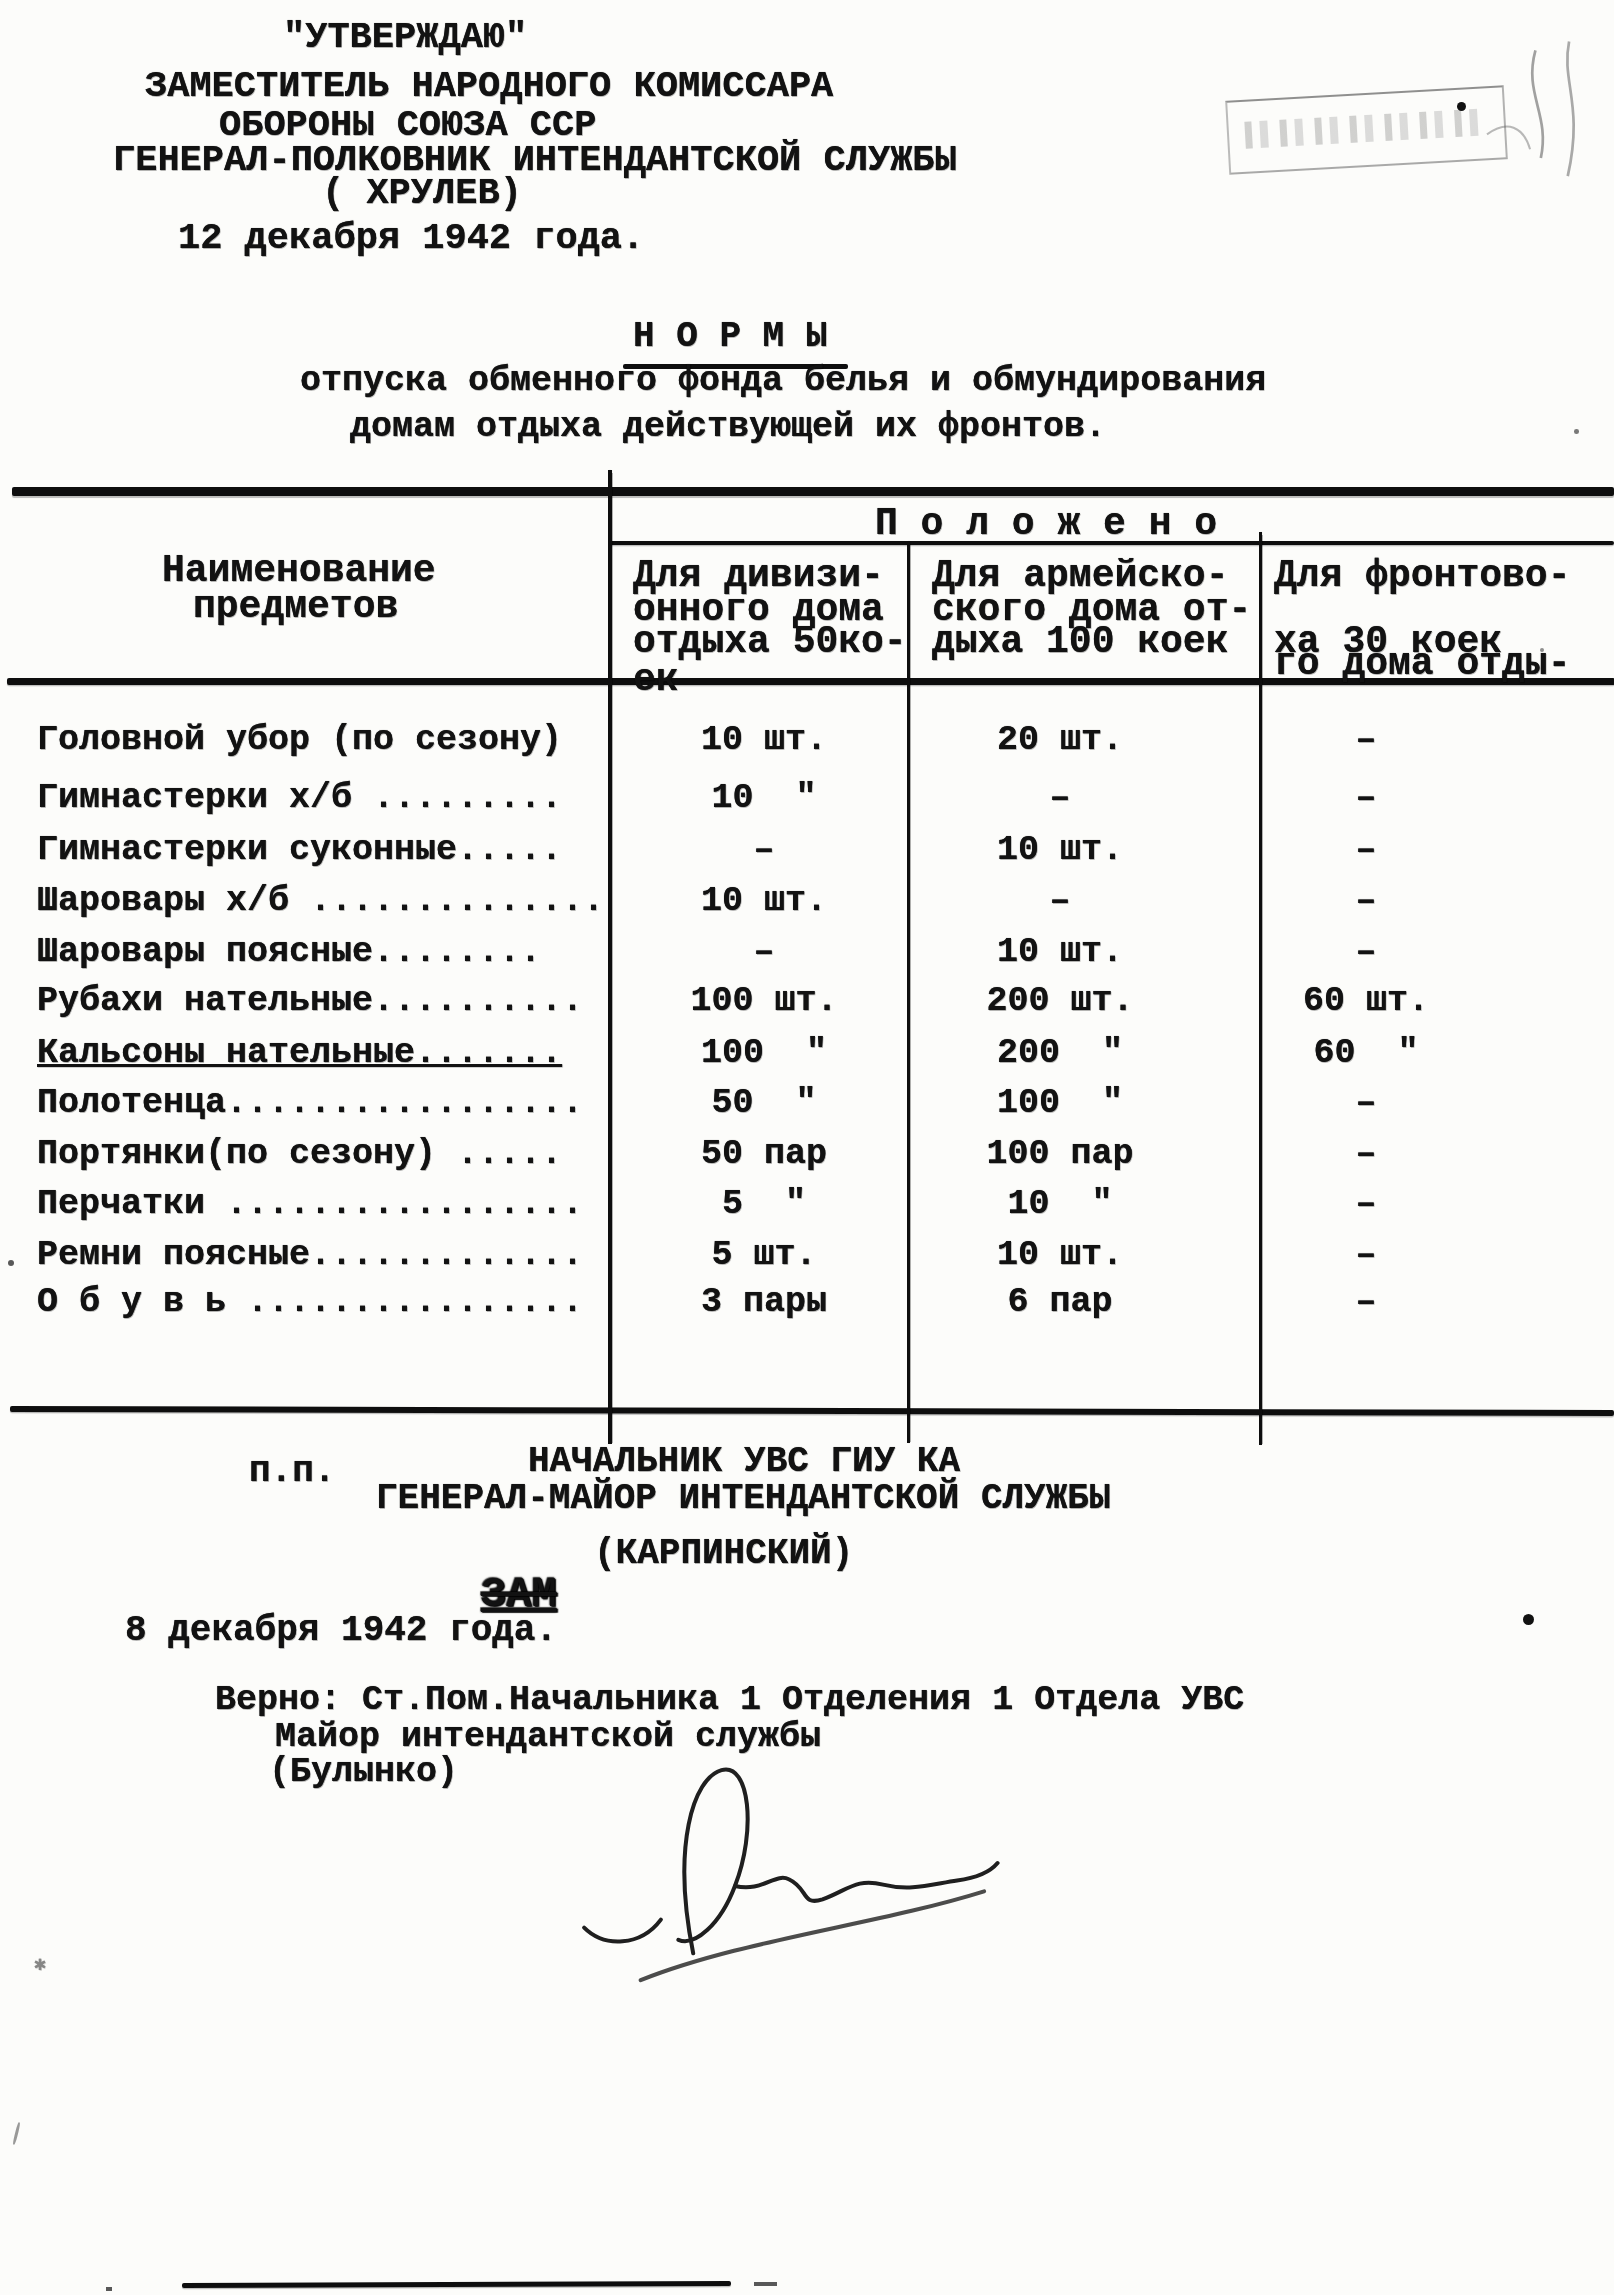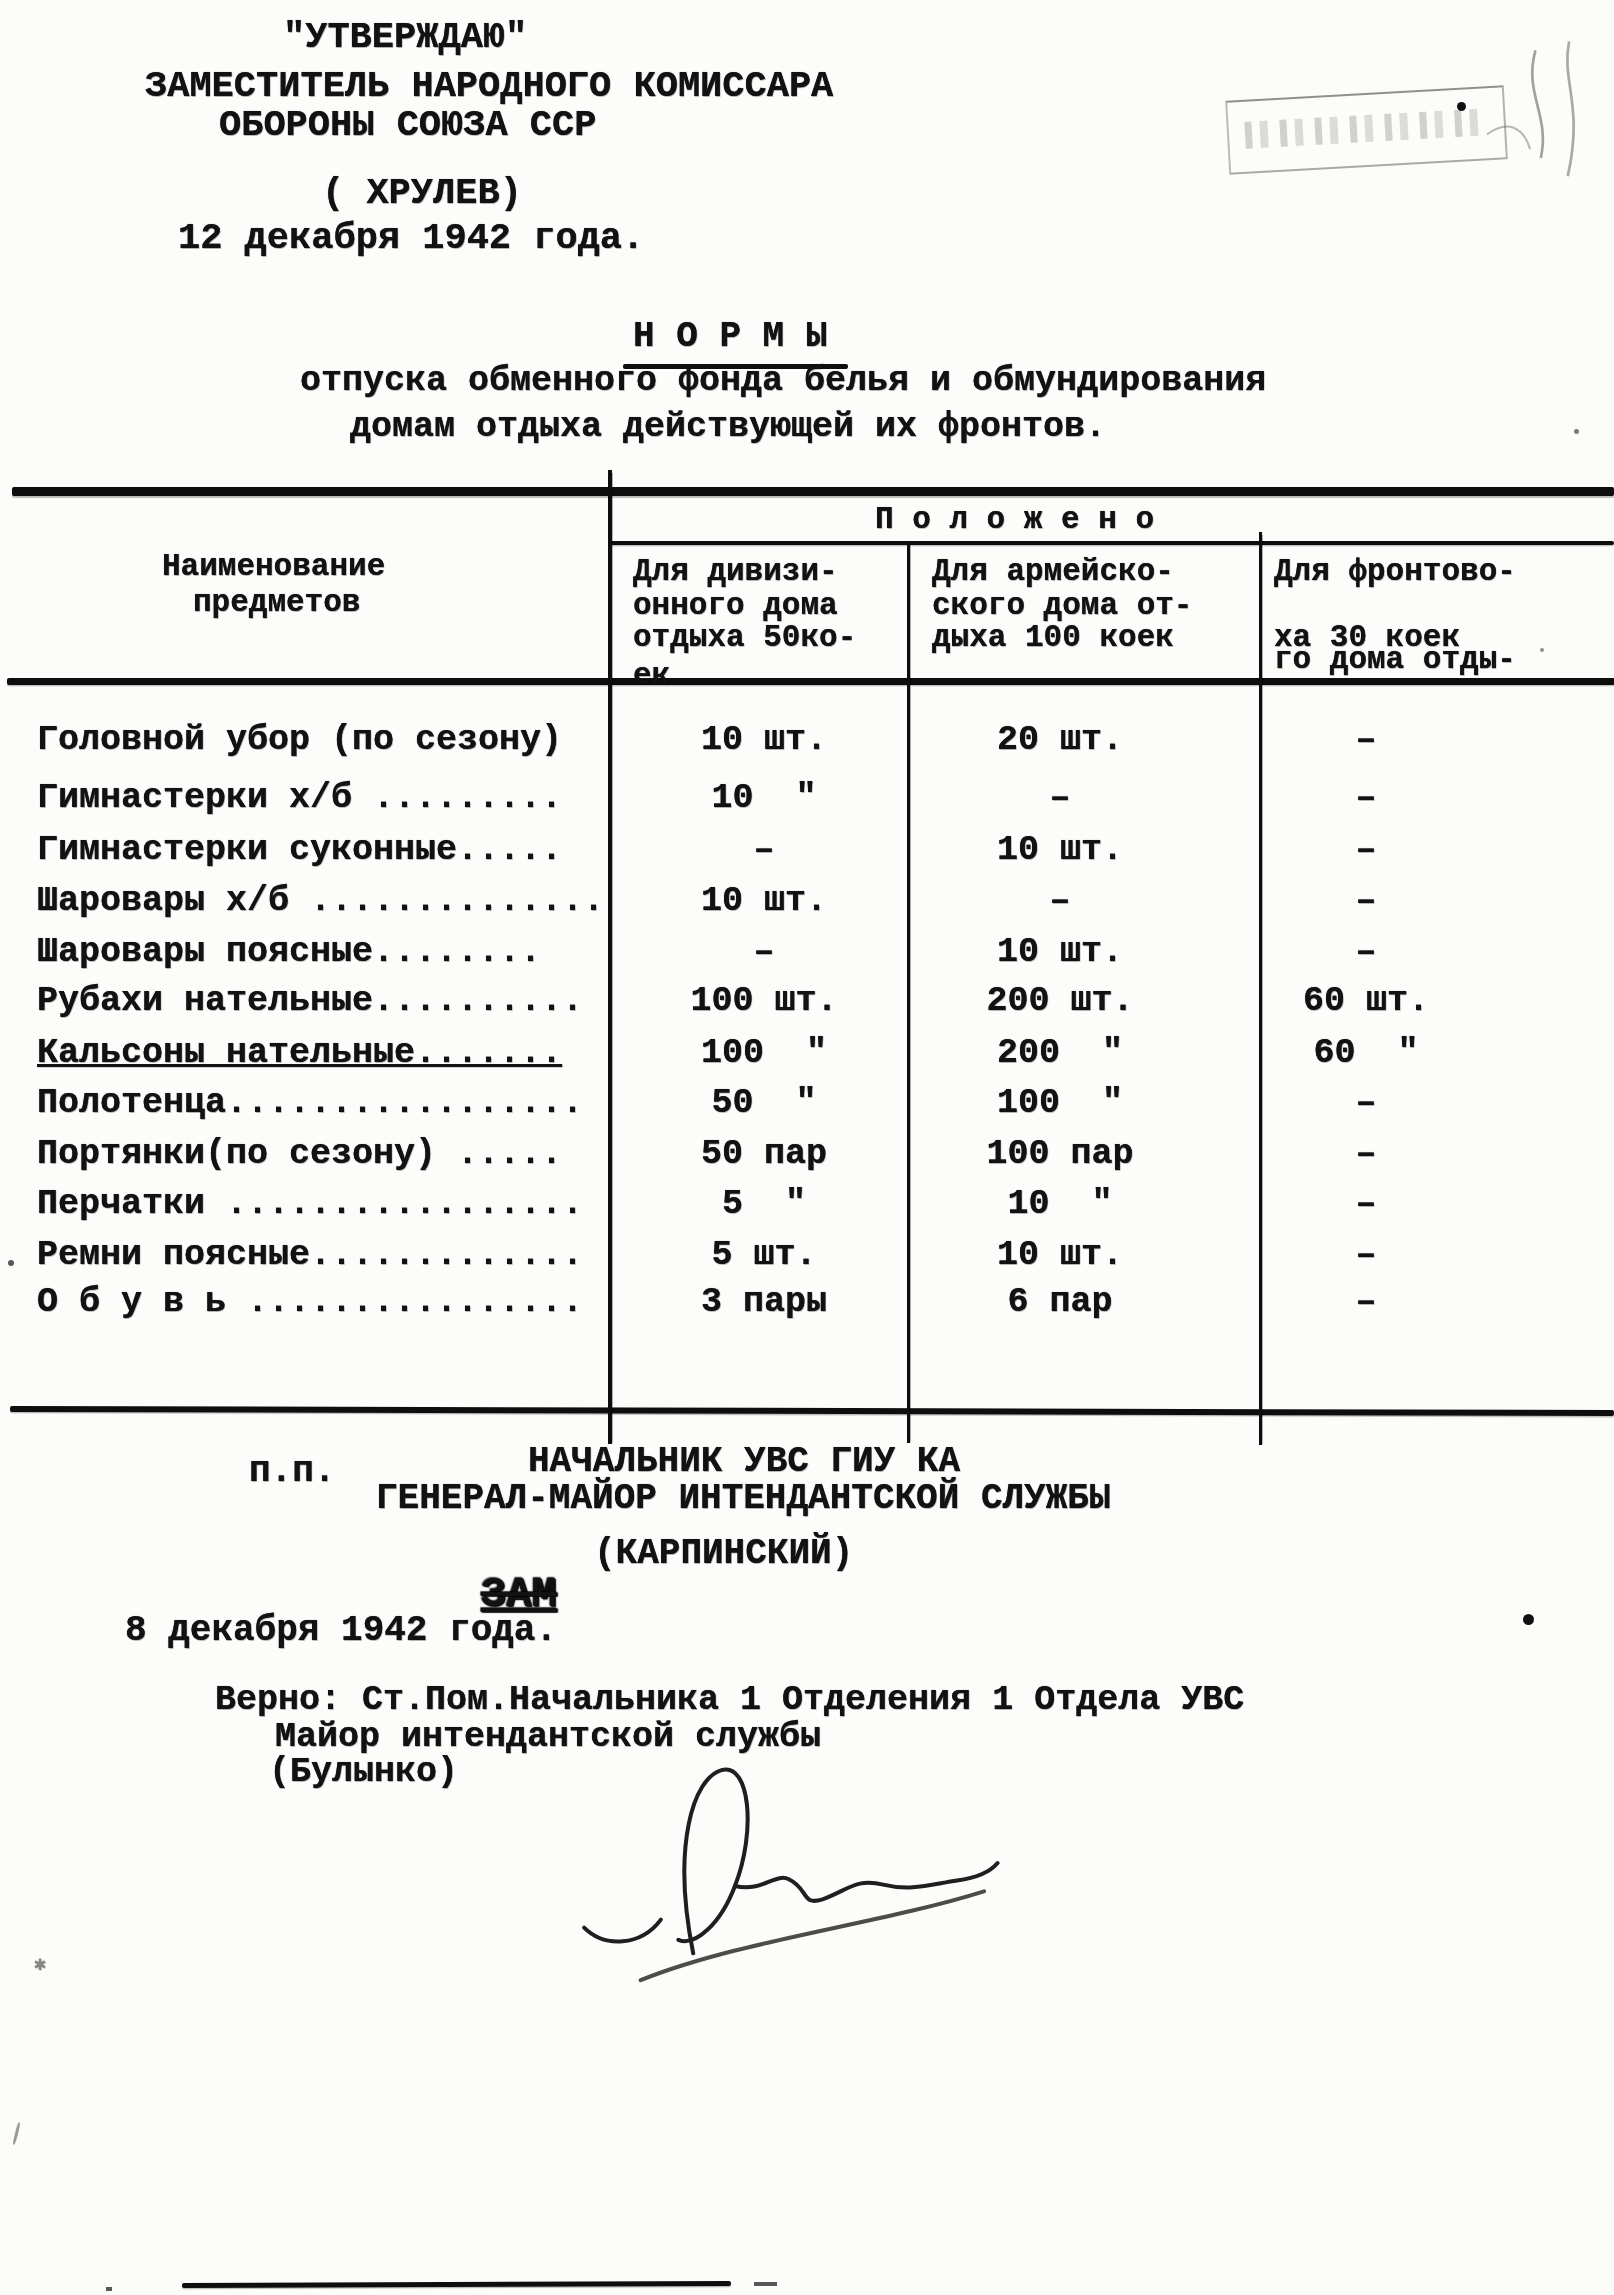--- a/index.html
+++ b/index.html
@@ -15,21 +15,21 @@
     position:absolute;
     white-space:pre;
     font-weight:bold;
     color:#121212;
     text-shadow:0 0 0.7px rgba(0,0,0,.85), 0.7px 0.7px 0 rgba(0,0,0,.25);
     line-height:1.05;
   }
   .sz-h{font-size:37px;}
   .sz-t{font-size:36px;}
   .sz-b{font-size:35px;}
-  .sz-c{font-size:31px;}
+  .sz-c{font-size:38px;}
   .underline-bar,.hr,.vr{position:absolute;background:#0e0e0e;}
   .hr{box-shadow:0 1.3px 0.7px rgba(0,0,0,.25);}
   .vr{box-shadow:0.7px 0 0.7px rgba(0,0,0,.3);}
   .rough{border-radius:2px;}
   .value{width:242px;text-align:center;}
   .smudge{
     font-size:42px;
     text-shadow:0 0 2px #000,1.3px 0.7px 1.3px #000,-0.7px -0.7px 1.3px rgba(0,0,0,.7);
     text-decoration:underline line-through;
     text-decoration-thickness:4px;
@@ -55,20 +55,21 @@
   svg.mark{position:absolute;overflow:visible;}
 </style>
 </head>
 <body>
 
 <div class="page">
 
   <div class="t sz-h" style="left:283px;top:17.5px;">"УТВЕРЖДАЮ"</div>
   <div class="t sz-h" style="left:145px;top:67px;">ЗАМЕСТИТЕЛЬ НАРОДНОГО КОМИССАРА</div>
   <div class="t sz-h" style="left:219px;top:106px;">ОБОРОНЫ СОЮЗА ССР</div>
+  <div class="t sz-h" style="left:113px;top:141px;">ГЕНЕРАЛ-ПОЛКОВНИК ИНТЕНДАНТСКОЙ СЛУЖБЫ</div>
   <div class="t sz-h" style="left:322px;top:174px;">( ХРУЛЕВ)</div>
   <div class="t sz-h" style="left:178px;top:219px;">12 декабря 1942 года.</div>
 
   <div class="stamp">
     <span class="ink"></span>
   </div>
   <svg class="mark" style="left:1468px;top:20px;" width="147" height="175" viewBox="0 0 218 260">
     <path d="M100 45 C 82 110, 122 140, 108 205" fill="none" stroke="#555" stroke-width="4" opacity="0.55"></path>
     <path d="M150 32 C 138 92, 172 125, 148 232" fill="none" stroke="#555" stroke-width="4" opacity="0.5"></path>
     <path d="M28 170 C 58 148, 82 158, 92 192" fill="none" stroke="#666" stroke-width="3" opacity="0.45"></path>

